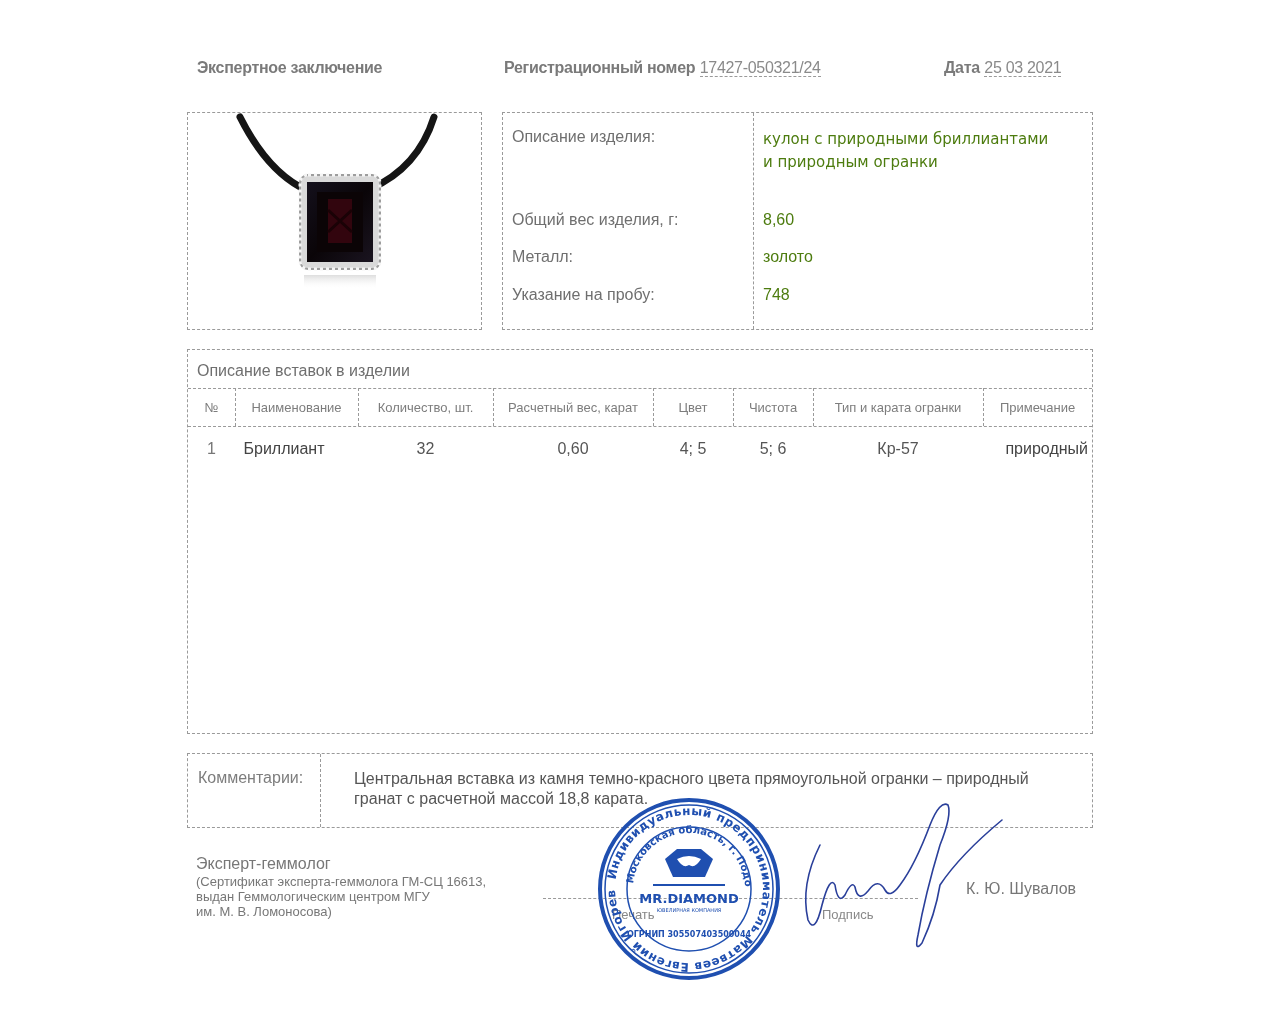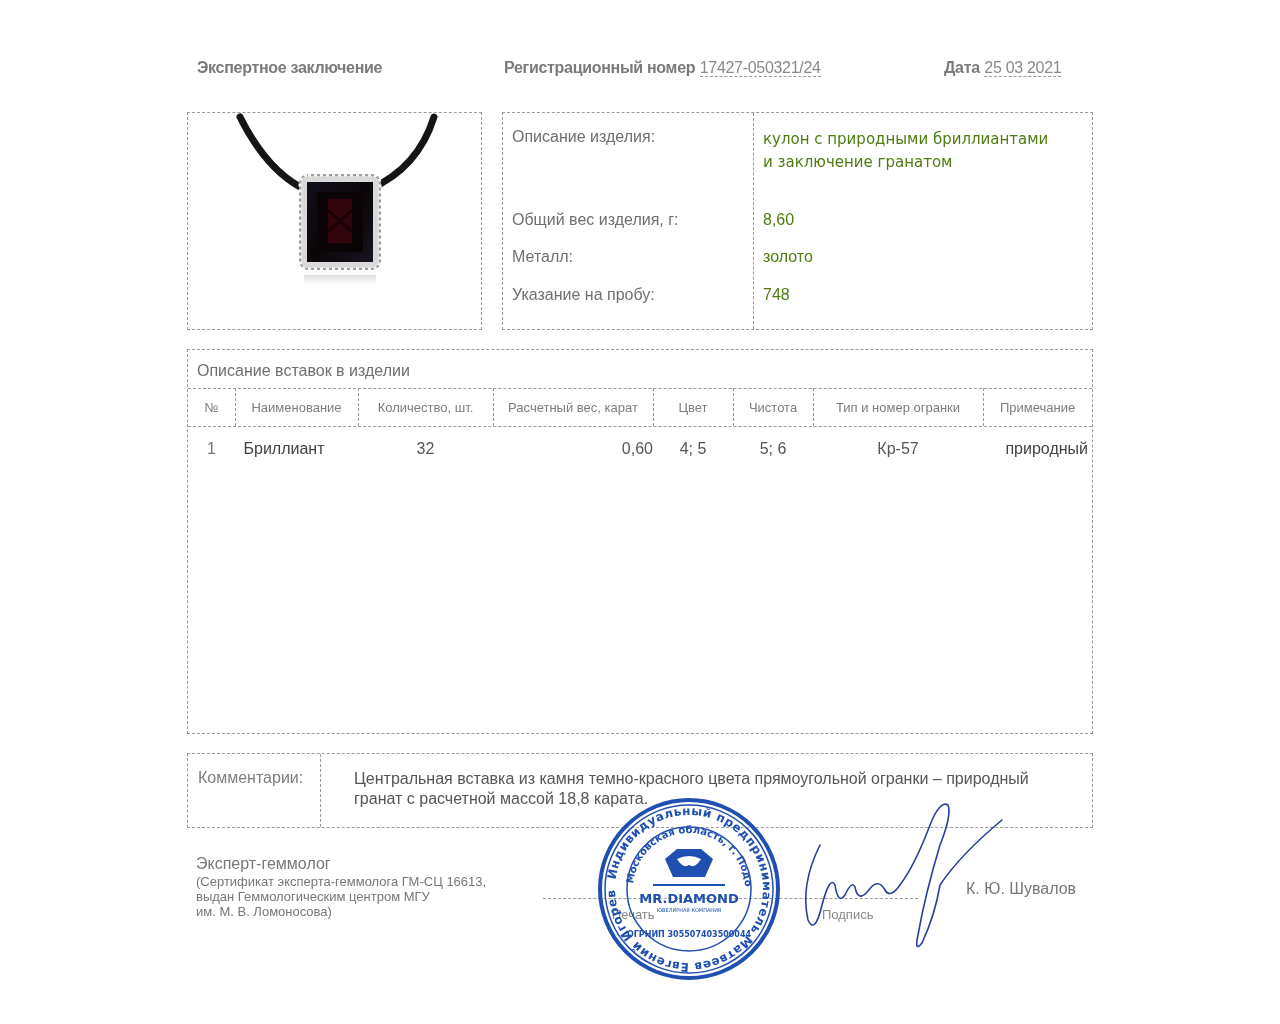--- a/index.html
+++ b/index.html
@@ -56,21 +56,21 @@
 
     <rect x="116" y="162" width="72" height="14" fill="url(#refl)"></rect>
   </svg>
 </div>
 
 <div class="abs dash" style="left:502px; top:112px; width:591px; height:218px;">
   <div class="vline" style="left:250px;"></div>
   <div class="abs lbl" style="left:9px; top:15px;">Описание изделия:</div>
   <div class="abs val" style="left:260px; top:15px; font-family:'DejaVu Sans', sans-serif; font-size:15px; line-height:23px;">
     <div>кулон с природными бриллиантами</div>
-    <div>и заключение гранатом</div>
+    <div>и природным огранки</div>
   </div>
   <div class="abs lbl" style="left:9px; top:98px;">Общий вес изделия, г:</div>
   <div class="abs val" style="left:260px; top:98px;">8,60</div>
   <div class="abs lbl" style="left:9px; top:135px;">Металл:</div>
   <div class="abs val" style="left:260px; top:135px;">золото</div>
   <div class="abs lbl" style="left:9px; top:173px;">Указание на пробу:</div>
   <div class="abs val" style="left:260px; top:173px;">748</div>
 </div>
 
 <div class="abs dash" style="left:187px; top:349px; width:906px; height:385px;">
@@ -84,28 +84,28 @@
     <div class="vline" style="left:465px;"></div>
     <div class="vline" style="left:545px;"></div>
     <div class="vline" style="left:625px;"></div>
     <div class="vline" style="left:795px;"></div>
     <div class="abs th" style="left:0; width:47px;">№</div>
     <div class="abs th" style="left:47px; width:123px;">Наименование</div>
     <div class="abs th" style="left:170px; width:135px;">Количество, шт.</div>
     <div class="abs th" style="left:305px; width:160px;">Расчетный вес, карат</div>
     <div class="abs th" style="left:465px; width:80px;">Цвет</div>
     <div class="abs th" style="left:545px; width:80px;">Чистота</div>
-    <div class="abs th" style="left:625px; width:170px;">Тип и номер огранки</div>
+    <div class="abs th" style="left:625px; width:170px;">Тип и карата огранки</div>
     <div class="abs th" style="left:795px; width:109px;">Примечание</div>
   </div>
   <div class="abs" style="left:0; right:0; top:90px; height:24px;">
     <div class="abs td" style="left:0; width:47px; color:#777;">1</div>
     <div class="abs td" style="left:41px; width:110px; color:#444;">Бриллиант</div>
     <div class="abs td" style="left:170px; width:135px;">32</div>
-    <div class="abs td" style="left:305px; width:160px;text-align:right;">0,60</div>
+    <div class="abs td" style="left:305px; width:160px;">0,60</div>
     <div class="abs td" style="left:465px; width:80px;">4; 5</div>
     <div class="abs td" style="left:545px; width:80px;">5; 6</div>
     <div class="abs td" style="left:625px; width:170px;">Кр-57</div>
     <div class="abs td" style="left:795px; width:105px; color:#444; text-align:right;">природный</div>
   </div>
 </div>
 
 <div class="abs dash" style="left:187px; top:753px; width:906px; height:75px;">
   <div class="vline" style="left:132px;"></div>
   <div class="abs lbl" style="left:10px; top:15px; color:#7d7d7d;">Комментарии:</div>

